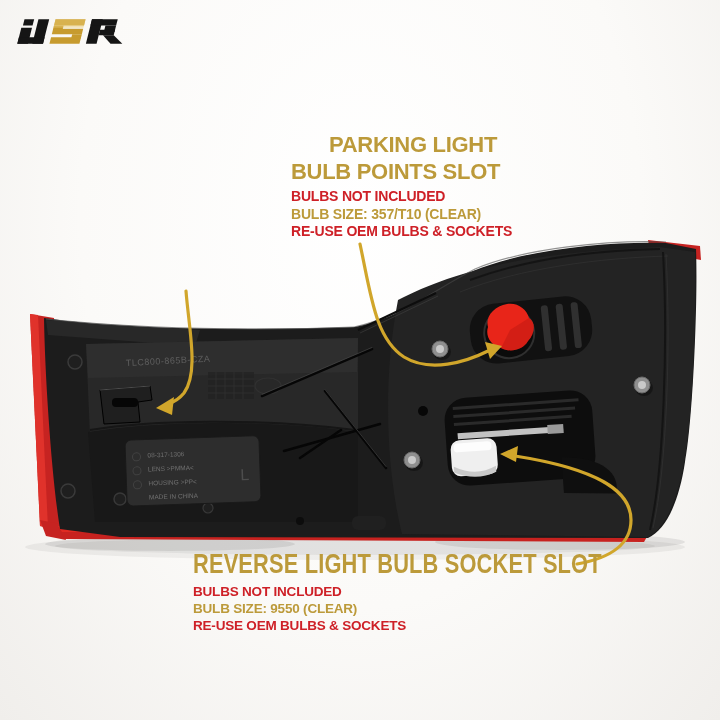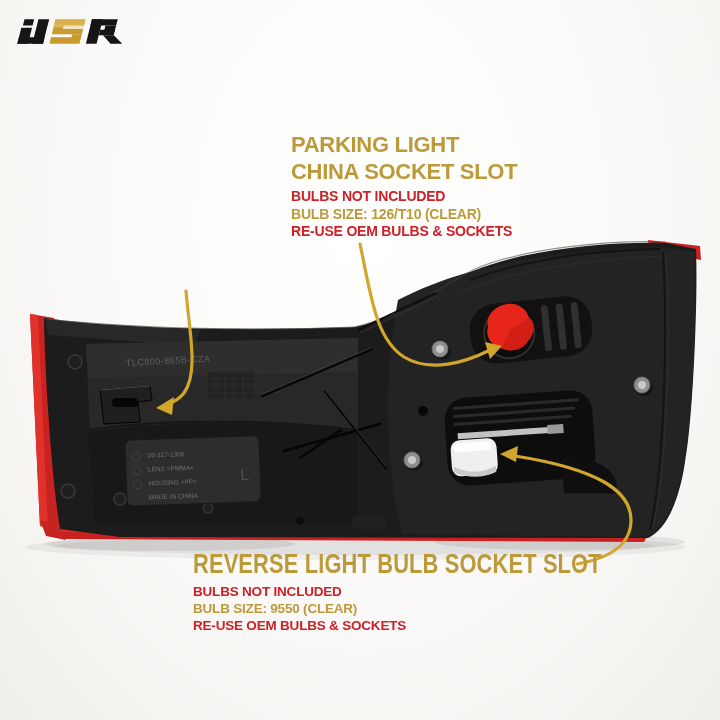--- a/index.html
+++ b/index.html
@@ -192,24 +192,24 @@
       <path d="M577,564 C612,558 631,543 631,520 C631,491 598,469 515,456"></path>
     </g>
     <g fill="#D1A62B" stroke="none">
       <polygon points="156,408 174,397 172,415"></polygon>
       <polygon points="502,346 485,342 490,359"></polygon>
       <polygon points="500,454 518,446 516,462"></polygon>
     </g>
   </svg>
 
   <div class="abs" style="left:291px;top:131px;">
-    <div class="lbl gold h-line" style="position:static;">PARKING LIGHT</div>
-    <div class="lbl gold h-line" style="position:static;">CHINA SOCKET SLOT</div>
+    <div class="lbl gold h-line" style="position:static;margin-left:38px;">PARKING LIGHT</div>
+    <div class="lbl gold h-line" style="position:static;">BULB POINTS SLOT</div>
     <div class="lbl red note" style="position:static;margin-top:3px;">BULBS NOT INCLUDED</div>
-    <div class="lbl gold note" style="position:static;">BULB SIZE: 126/T10 (CLEAR)</div>
+    <div class="lbl gold note" style="position:static;">BULB SIZE: 357/T10 (CLEAR)</div>
     <div class="lbl red note" style="position:static;">RE-USE OEM BULBS &amp; SOCKETS</div>
   </div>
 
 
   <div class="abs" style="left:193px;top:549px;">
     <div class="lbl gold h-rev" style="position:static;">REVERSE LIGHT BULB SOCKET SLOT</div>
     <div class="lbl red note-sm" style="position:static;margin-top:5px;">BULBS NOT INCLUDED</div>
     <div class="lbl gold note-sm" style="position:static;">BULB SIZE: 9550 (CLEAR)</div>
     <div class="lbl red note-sm" style="position:static;">RE-USE OEM BULBS &amp; SOCKETS</div>
   </div>

